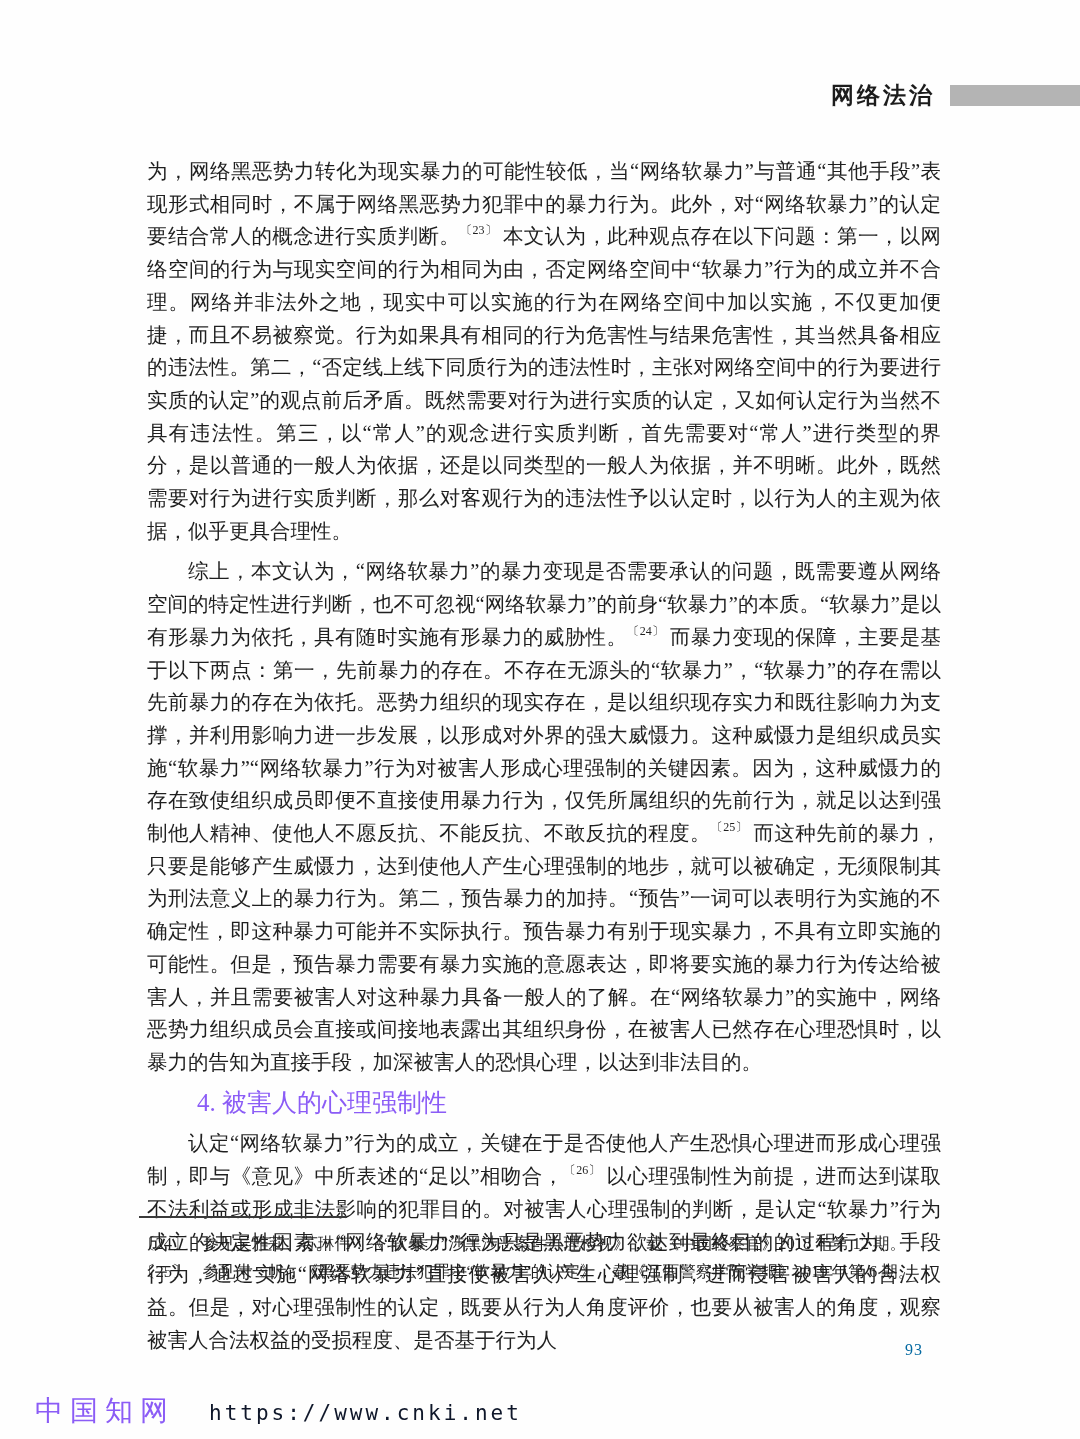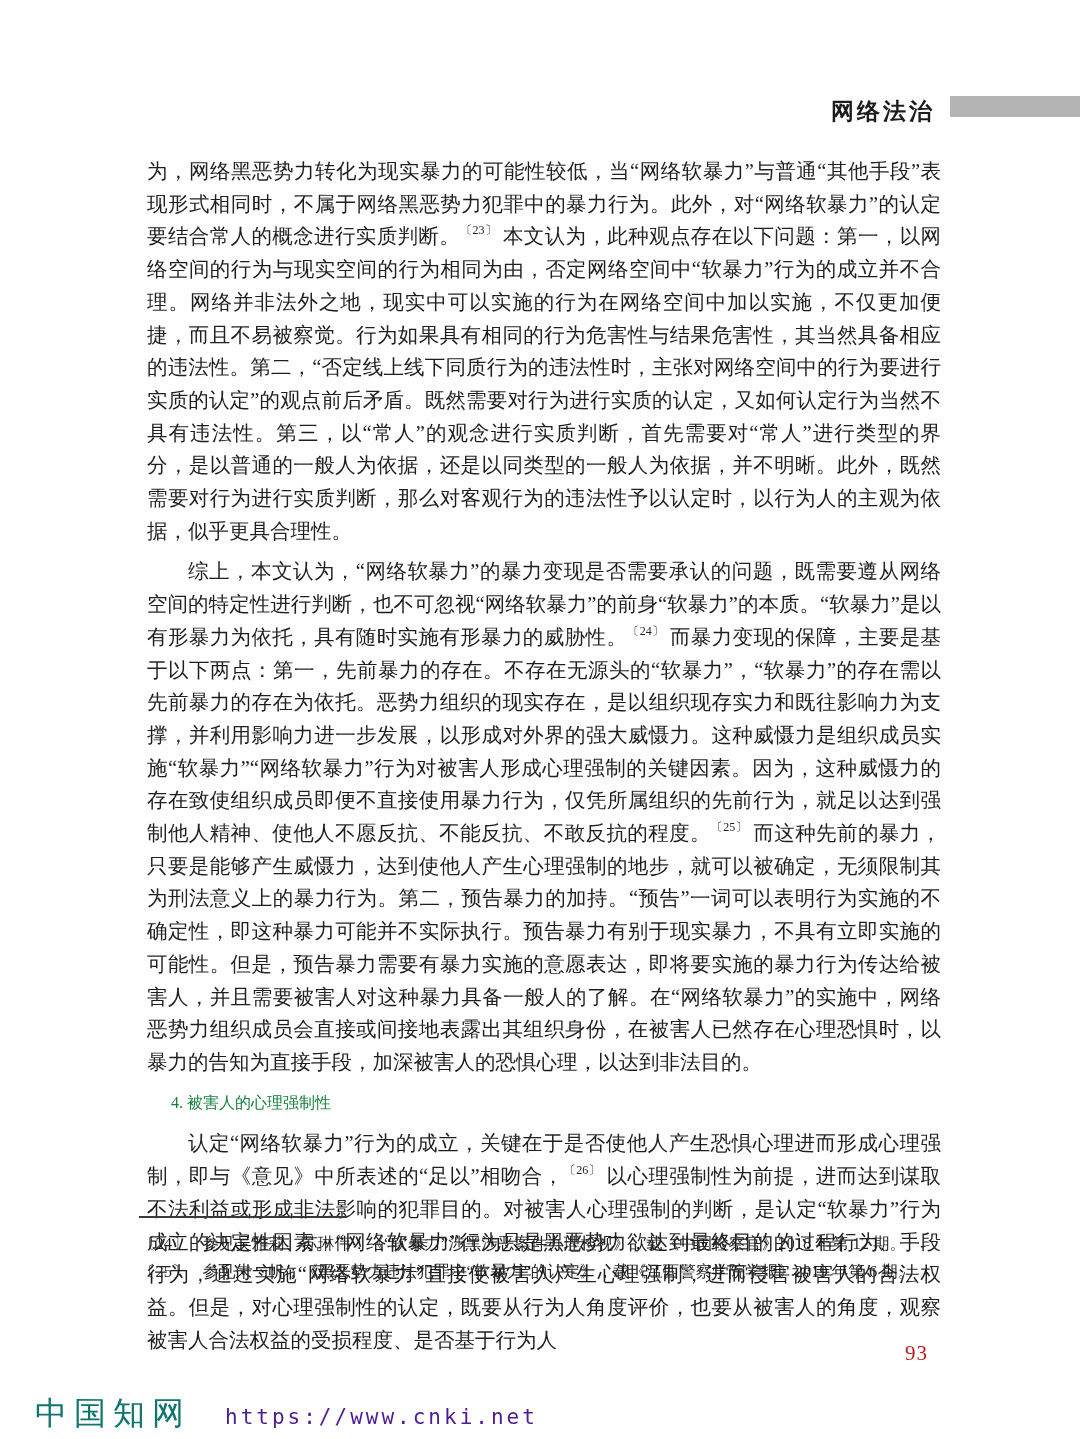--- a/index.html
+++ b/index.html
@@ -12,23 +12,24 @@
     width: 1080px;
     height: 1439px;
     margin: 0 auto;
     background: #fefefe;
     overflow: hidden;
     color: #222;
   }
   
   .page-header {
     position: absolute;
-    top: 96px;
+    top: 80px;
     right: 0;
     display: flex;
+    align-items: center;
   }
   .section-label {
     font-family: "Liberation Sans", "DejaVu Sans", sans-serif;
     font-weight: bold;
     font-size: 23px;
     letter-spacing: 3px;
     color: #1c1c1c;
   }
   .header-bar {
     width: 130px;
@@ -53,23 +54,23 @@
   }
   .article-body p.indent { text-indent: 2em; }
   .article-body sup {
     font-size: 12px;
     line-height: 0;
     vertical-align: 9px;
     letter-spacing: 0;
   }
   .subheading {
     text-indent: 2em;
-    margin: 0;
-    font-size: 16px;
-    color: #15803d;
+    margin: 8px;
+    font-size: 25px;
+    color: #8b5cf6;
   }
   
   .footnote-area {
     position: absolute;
     left: 139px;
     top: 1216px;
     width: 810px;
   }
   .footnote-separator {
     width: 208px;
@@ -83,43 +84,43 @@
     line-height: 27.5px;
     color: #1f1f1f;
     white-space: nowrap;
   }
   .fn-marker { display: inline-block; margin-right: 14px; }
   
   .page-number {
     position: absolute;
     left: 905px;
     top: 1341px;
-    font-size: 21px;
+    font-size: 16px;
     letter-spacing: 1px;
-    color: #b91c1c;
+    color: #0369a1;
   }
   
   .watermark {
     position: absolute;
     left: 35px;
     top: 1392px;
     display: flex;
     align-items: baseline;
   }
   .watermark-name {
-    font-size: 32px;
+    font-size: 28px;
     letter-spacing: 7px;
-    color: #0f766e;
+    color: #8b5cf6;
   }
   .watermark-url {
     margin-left: 34px;
     font-family: "DejaVu Sans Mono", "Liberation Mono", monospace;
     font-size: 21px;
     letter-spacing: 3px;
-    color: #4c1d95;
+    color: #0f172a;
   }
 </style>
 </head>
 <body>
 
 <div class="page">
 
   <div class="page-header">
     <span class="section-label">网络法治</span>
     <span class="header-bar"></span>

